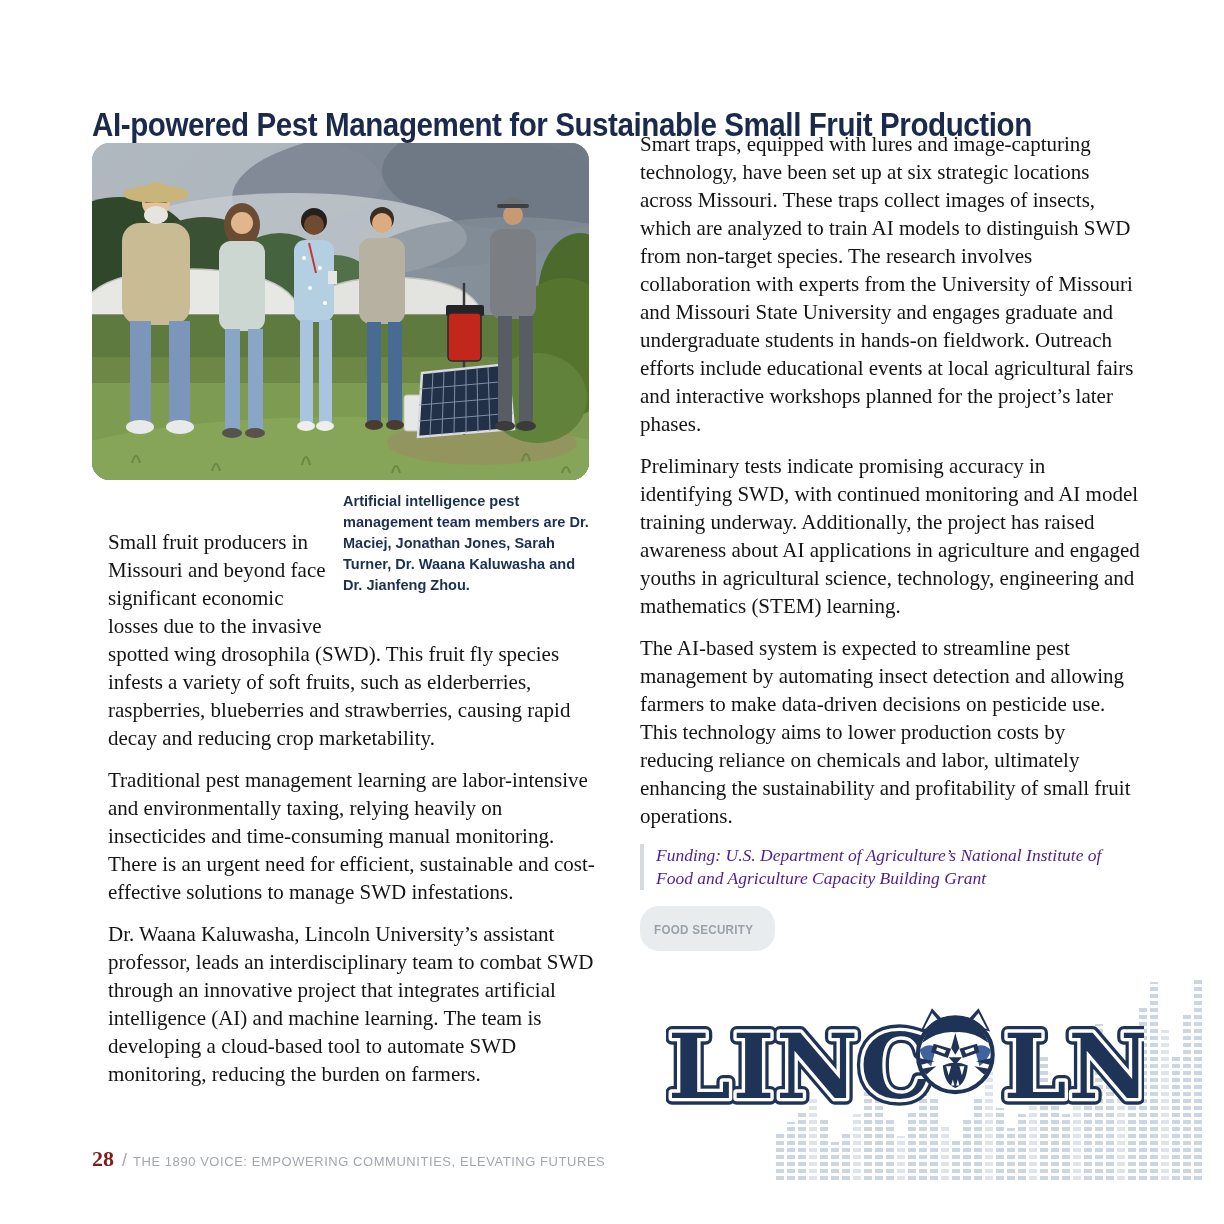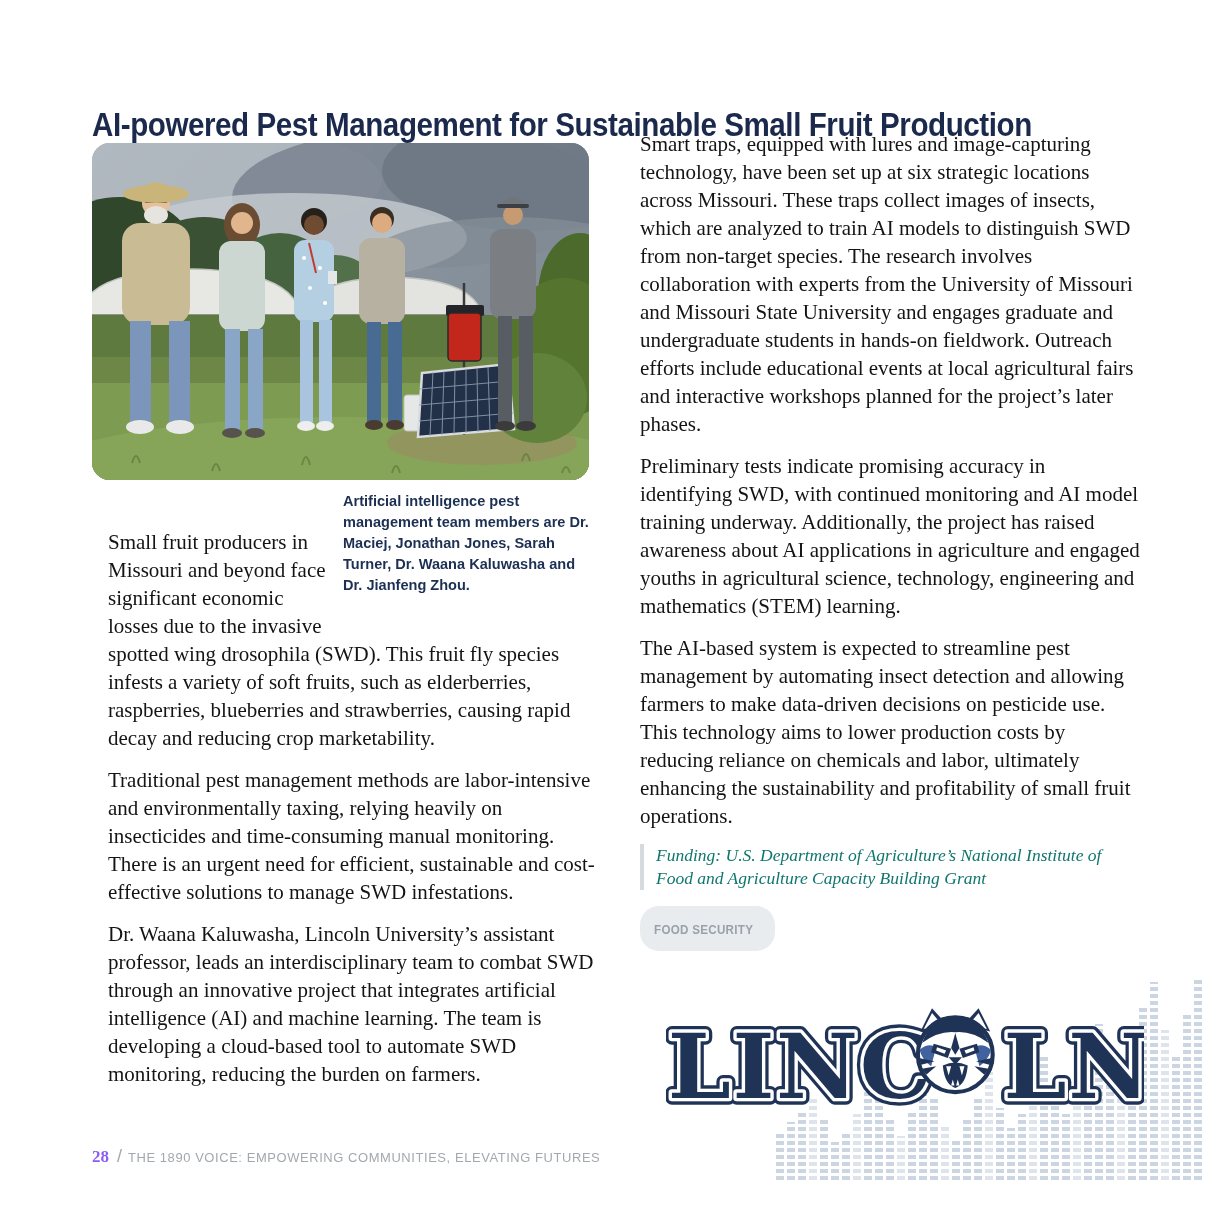--- a/index.html
+++ b/index.html
@@ -21,21 +21,21 @@
   .photo-caption{float:right;width:262px;margin-left:10px;margin-bottom:30px;
     font-family:"Liberation Sans",sans-serif;font-weight:bold;font-size:15px;line-height:21px;
     color:#1d3054;transform:scaleX(0.97);transform-origin:left top;}
   .left-col p{margin:0 0 14px 0;}
   .left-col p.first{margin-top:38px;}
 
   
   .right-col{position:absolute;left:640px;top:130px;width:500px;font-size:21px;line-height:28px;}
   .right-col p{margin:0 0 14px 0;}
   .funding{margin-top:10px;border-left:4px solid #d5dade;padding-left:12px;
-    font-style:italic;font-size:17.5px;line-height:23px;color:#0f766e;}
+    font-style:italic;font-size:17.5px;line-height:23px;color:#4c1d95;}
   .tags{margin-top:16px;}
   .tag-row{margin-bottom:9px;}
   .tag{display:inline-block;background:#e9ecef;border-radius:19px;padding:7px 14px;}
   .tag span{display:inline-block;font-family:"Liberation Sans",sans-serif;font-weight:bold;
     font-size:12.5px;letter-spacing:0.3px;color:#99a1ab;transform:scaleX(0.93);transform-origin:left center;}
 
   
   .logo{position:absolute;left:666px;top:998px;width:478px;z-index:2;}
   .logo-word{display:block;width:478px;height:125px;}
   .logo-sub{font-family:"Liberation Sans",sans-serif;font-size:41px;letter-spacing:23px;
@@ -44,21 +44,21 @@
   
   .equalizer{position:absolute;right:0;bottom:0;width:448px;height:215px;display:flex;
     align-items:flex-end;gap:3px;z-index:1;}
   .eq-col{width:8px;}
   .footer-line{position:absolute;left:433px;top:1215px;width:600px;height:3px;
     background:linear-gradient(to right,rgba(150,160,175,0),rgba(140,152,168,0.8));}
 
   
   .footer{position:absolute;left:92px;top:1146px;font-family:"Liberation Sans",sans-serif;
     white-space:nowrap;}
-  .footer .page-num{font-family:"Liberation Serif",serif;font-weight:bold;font-size:17px;color:#8b5cf6;}
+  .footer .page-num{font-family:"Liberation Serif",serif;font-weight:bold;font-size:22px;color:#7f1d1d;}
   .footer .sep{color:#a3a8ae;font-size:18px;margin:0 6px 0 8px;}
   .footer .pub{display:inline-block;color:#a3a8ae;font-size:13.5px;letter-spacing:0.6px;
     transform:scaleX(0.96);transform-origin:left center;}
 </style>
 </head>
 <body>
 
 <div class="page">
 
   <h1 class="headline">AI-powered Pest Management for Sustainable Small Fruit Production</h1>
@@ -189,21 +189,21 @@
           <path d="M300,330 q4,-14 8,0" fill="none"></path>
         <path d="M430,318 q4,-14 8,0" fill="none"></path>
           <path d="M470,330 q4,-12 8,0" fill="none"></path>
       </g>
     </svg>
   </div>
 
   <div class="left-col">
     <div class="photo-caption">Artificial intelligence pest management team members are Dr. Maciej, Jonathan Jones, Sarah Turner, Dr. Waana Kaluwasha and Dr. Jianfeng Zhou.</div>
     <p class="first">Small fruit producers in Missouri and beyond face significant economic losses due to the invasive spotted wing drosophila (SWD). This fruit fly species infests a variety of soft fruits, such as elderberries, raspberries, blueberries and strawberries, causing rapid decay and reducing crop marketability.</p>
-    <p>Traditional pest management methods are labor-intensive and environmentally taxing, relying heavily on insecticides and time-consuming manual monitoring. There is an urgent need for efficient, sustainable and cost-effective solutions to manage SWD infestations.</p>
+    <p>Traditional pest management learning are labor-intensive and environmentally taxing, relying heavily on insecticides and time-consuming manual monitoring. There is an urgent need for efficient, sustainable and cost-effective solutions to manage SWD infestations.</p>
     <p>Dr. Waana Kaluwasha, Lincoln University’s assistant professor, leads an interdisciplinary team to combat SWD through an innovative project that integrates artificial intelligence (AI) and machine learning. The team is developing a cloud-based tool to automate SWD monitoring, reducing the burden on farmers.</p>
   </div>
 
   <div class="right-col">
     <p>Smart traps, equipped with lures and image-capturing technology, have been set up at six strategic locations across Missouri. These traps collect images of insects, which are analyzed to train AI models to distinguish SWD from non-target species. The research involves collaboration with experts from the University of Missouri and Missouri State University and engages graduate and undergraduate students in hands-on fieldwork. Outreach efforts include educational events at local agricultural fairs and interactive workshops planned for the project’s later phases.</p>
     <p>Preliminary tests indicate promising accuracy in identifying SWD, with continued monitoring and AI model training underway. Additionally, the project has raised awareness about AI applications in agriculture and engaged youths in agricultural science, technology, engineering and mathematics (STEM) learning.</p>
     <p>The AI-based system is expected to streamline pest management by automating insect detection and allowing farmers to make data-driven decisions on pesticide use. This technology aims to lower production costs by reducing reliance on chemicals and labor, ultimately enhancing the sustainability and profitability of small fruit operations.</p>
     <div class="funding">Funding: U.S. Department of Agriculture’s National Institute of Food and Agriculture Capacity Building Grant</div>
     <div class="tags">
       <div class="tag-row"><span class="tag"><span>FOOD SECURITY</span></span></div>

